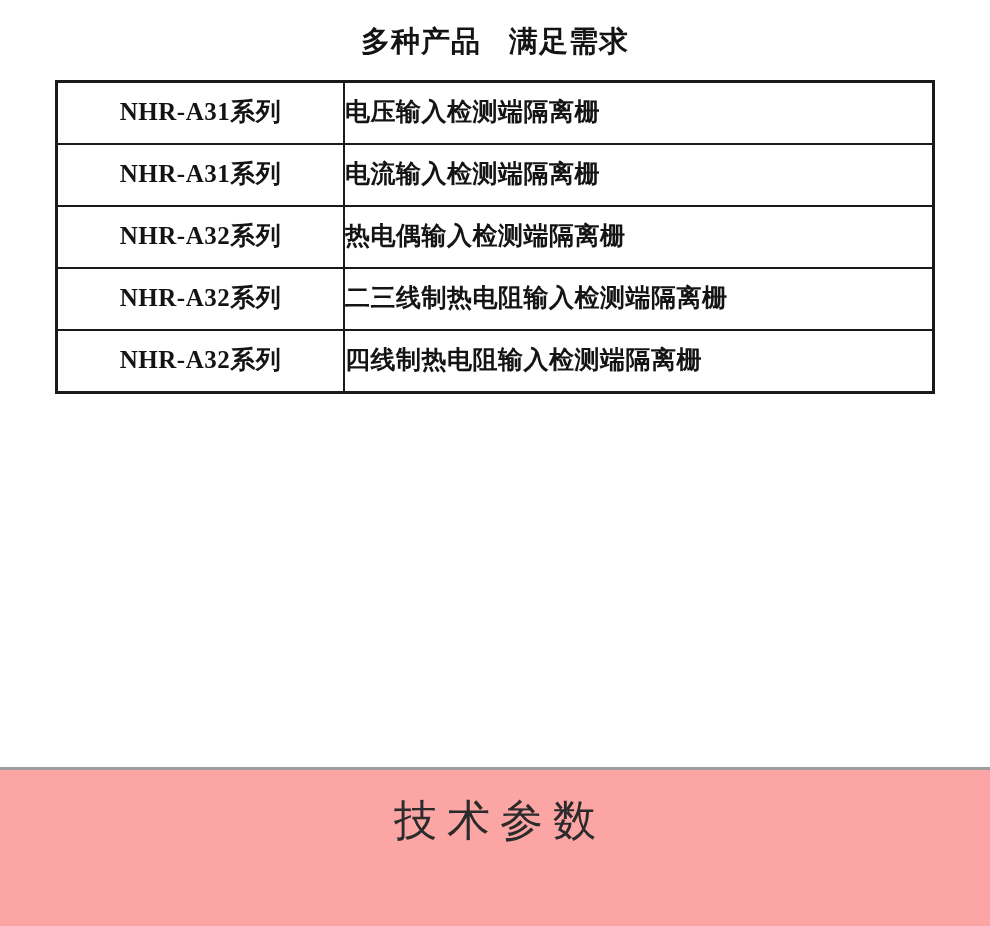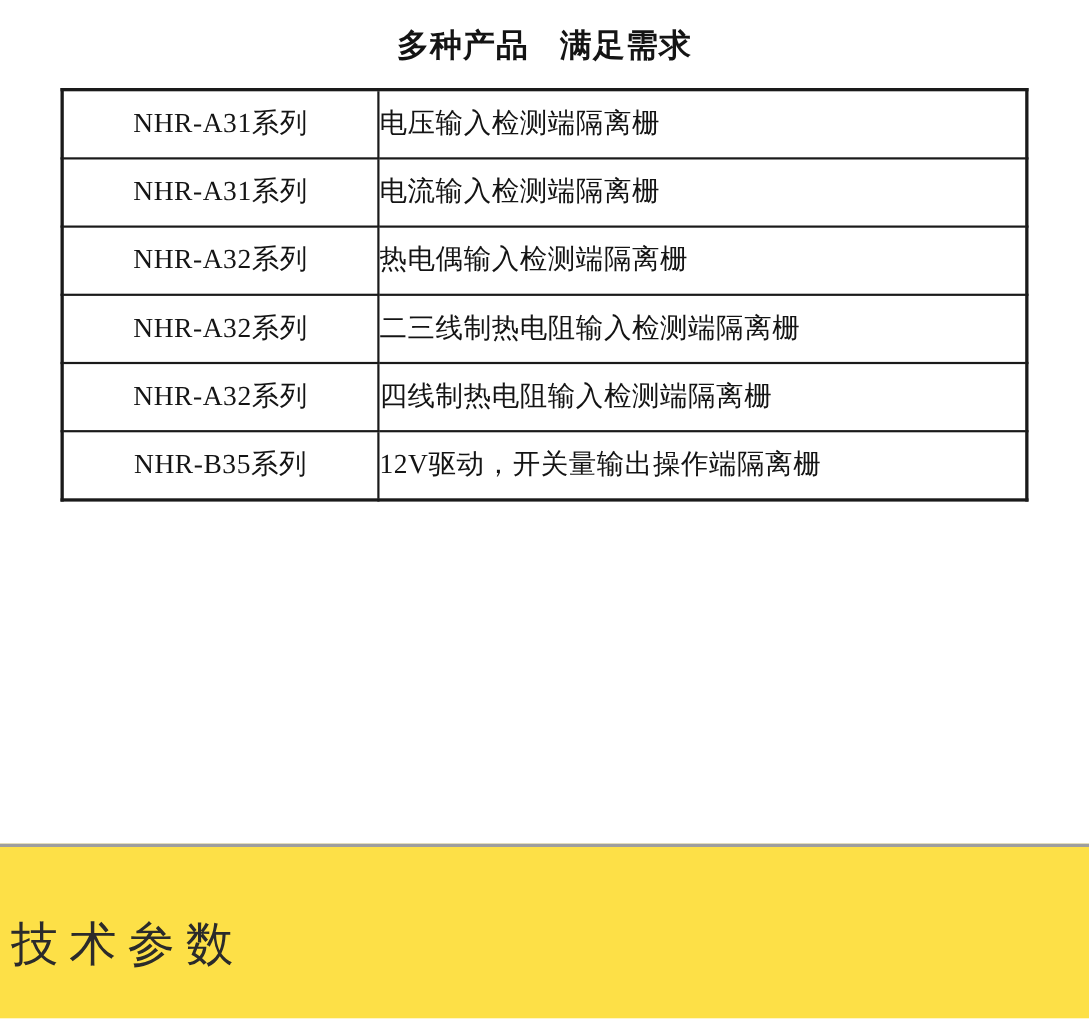--- a/index.html
+++ b/index.html
@@ -36,20 +36,21 @@
   }
   .table-wrap {
     padding: 0 55px;
     box-sizing: border-box;
   }
   table.product-table {
     width: 880px;
     border-collapse: collapse;
     table-layout: fixed;
     border: 3px solid #1a1a1a;
+    font-weight: bold;
   }
   table.product-table td {
     border: 2px solid #1a1a1a;
     height: 52px;
     padding: 2px 0 6px 0;
     vertical-align: middle;
     font-size: 25px;
     font-family: "Liberation Serif", serif;
     color: #141414;
   }
@@ -61,24 +62,24 @@
   td.col-desc {
     padding-left: 22px;
     letter-spacing: 0.5px;
   }
   .footer-band {
     position: absolute;
     left: 0;
     right: 0;
     bottom: 0;
     height: 156px;
-    background: #fde047;
+    background: #fca5a5;
     border-top: 3px solid #9e9e9e;
     display: flex;
-    flex-direction: row;
+    flex-direction: column;
     align-items: center;
     justify-content: flex-start;
   }
   .footer-title {
     margin-top: 22px;
     font-family: "Liberation Sans", sans-serif;
     font-size: 43px;
     letter-spacing: 10px;
     color: #2b2b2b;
     padding-left: 10px;
@@ -116,24 +117,20 @@
           <td class="col-desc">热电偶输入检测端隔离栅</td>
         </tr>
         <tr>
           <td class="col-model">NHR-A32系列</td>
           <td class="col-desc">二三线制热电阻输入检测端隔离栅</td>
         </tr>
         <tr>
           <td class="col-model">NHR-A32系列</td>
           <td class="col-desc">四线制热电阻输入检测端隔离栅</td>
         </tr>
-        <tr>
-          <td class="col-model">NHR-B35系列</td>
-          <td class="col-desc">12V驱动，开关量输出操作端隔离栅</td>
-        </tr>
       </tbody>
     </table>
   </div>
 
   <div class="footer-band">
     <div class="footer-title">技术参数</div>
   </div>
 
 </div>
 

